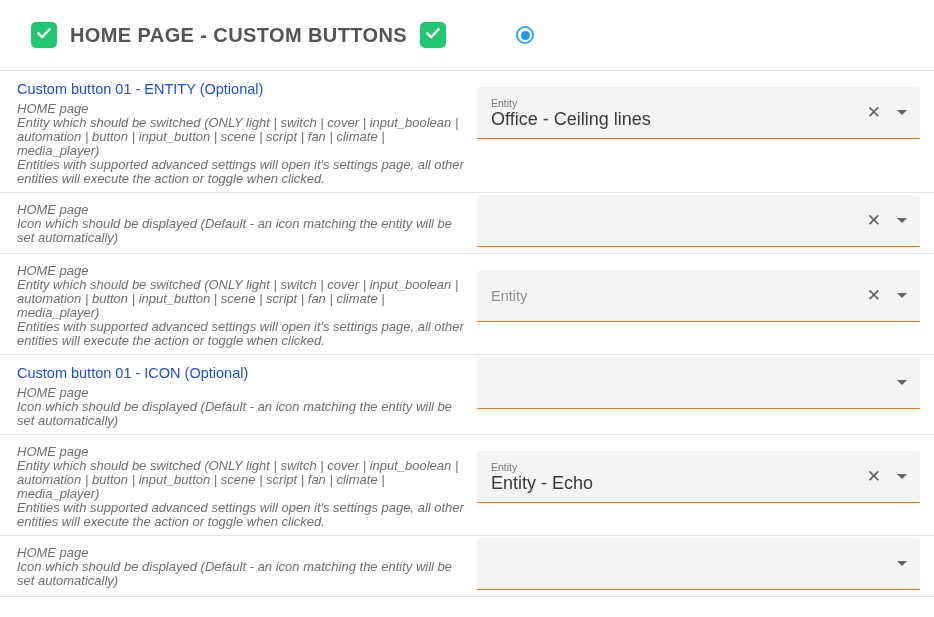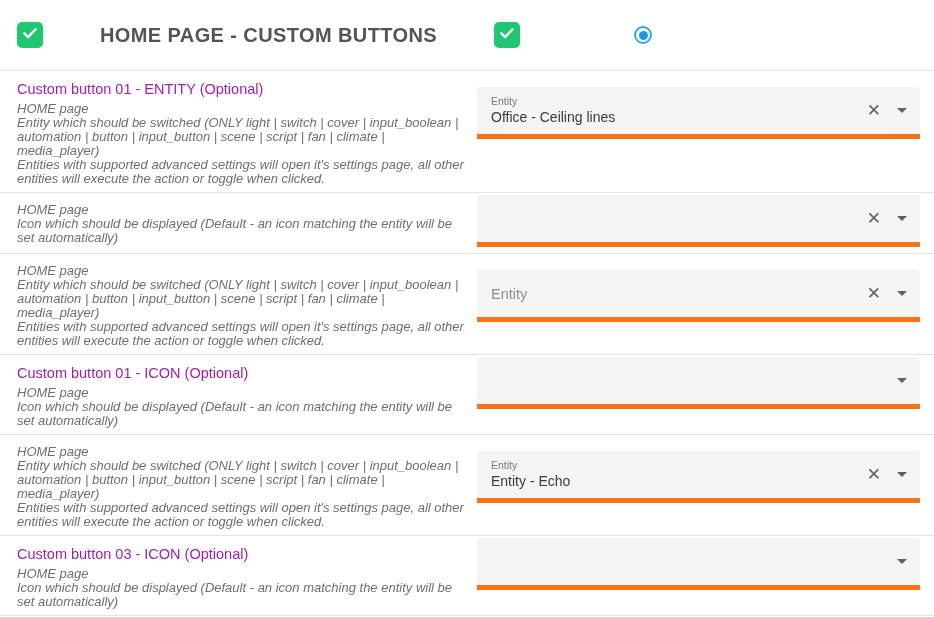--- a/index.html
+++ b/index.html
@@ -1,46 +1,46 @@
 <!DOCTYPE html>
 <html><head>
 <meta charset="utf-8">
 <style>
   * { margin:0; padding:0; box-sizing:border-box; }
   html,body { width:934px; height:617px; overflow:hidden; background:#ffffff;
               font-family:"Liberation Sans", sans-serif; }
 
   
   .header { height:71px; display:flex; align-items:center;
-            padding:0 14px 0 17px; border-bottom:1px solid #e3e3e3;gap:44px; }
+            padding:0 14px 0 31px; border-bottom:1px solid #e3e3e3; }
   .checkbox { width:26px; height:26px; border-radius:5px; background:#21c670;
               display:flex; align-items:center; justify-content:center; flex:none; }
   .checkbox svg { width:18px; height:18px; }
   .header-title { font-size:20px; font-weight:bold; color:#545454;
                   letter-spacing:0.4px; margin:0 13px; }
   .radio { width:18px; height:18px; border:2px solid #2ea7ec; border-radius:50%;
            margin-left:70px; display:flex; align-items:center; justify-content:center; flex:none; }
   .radio .dot { width:9px; height:9px; border-radius:50%; background:#2095e6; }
 
   
   .row { display:flex; padding:10px 14px 6px 17px; border-bottom:1px solid #e3e3e3; }
   .row-left  { width:448px; flex:none; }
   .row-right { flex:1; padding-left:12px; }
-  .row-title { font-size:14.5px; color:#a21caf; line-height:17px; margin-bottom:4px; }
+  .row-title { font-size:14.5px; color:#1d4ed8; line-height:17px; margin-bottom:4px; }
   .row-desc  { font-size:13px; font-style:italic; color:#6e6e6e; line-height:14px; }
 
   
-  .field { height:52px; background:#f4f4f4; border-bottom:5px solid #f97316;
+  .field { height:52px; background:#f4f4f4; border-bottom:1px solid #f97316;
            border-radius:4px 4px 0 0; display:flex; align-items:center;
            justify-content:space-between; padding:0 13px 0 14px; cursor:pointer; }
   .row.entity .field { margin-top:6px; }
   .row.icon   .field { margin-top:-8px; }
   .field-text { display:flex; flex-direction:column; justify-content:center; }
   .field-label { font-size:10.5px; color:#787878; line-height:13px; }
-  .field-value { font-size:14px; color:#3a3a3a; line-height:18px; }
+  .field-value { font-size:18px; color:#3a3a3a; line-height:18px; }
   .field-placeholder { font-size:14.5px; color:#8f8f8f; }
   .field-icons { display:flex; align-items:center; gap:16px; }
   .clear-x { font-size:17px; color:#5f6368; line-height:1; cursor:pointer; }
   .arrow-down { width:0; height:0; border-left:5px solid transparent;
                 border-right:5px solid transparent; border-top:5px solid #5f6368; }
 </style>
 </head>
 <body>
 
 <div class="header">
@@ -151,21 +151,20 @@
       <div class="field-icons">
         <span class="clear-x">✕</span>
         <span class="arrow-down"></span>
       </div>
     </div>
   </div>
 </div>
 
 <div class="row icon">
   <div class="row-left">
-    <div class="row-title">Custom button 03 - ICON (Optional)</div>
     <div class="row-desc">HOME page</div>
     <div class="row-desc">Icon which should be displayed (Default - an icon matching the entity will be set automatically)</div>
   </div>
   <div class="row-right">
     <div class="field">
       <div class="field-text"></div>
       <div class="field-icons">
         <span class="arrow-down"></span>
       </div>
     </div>

